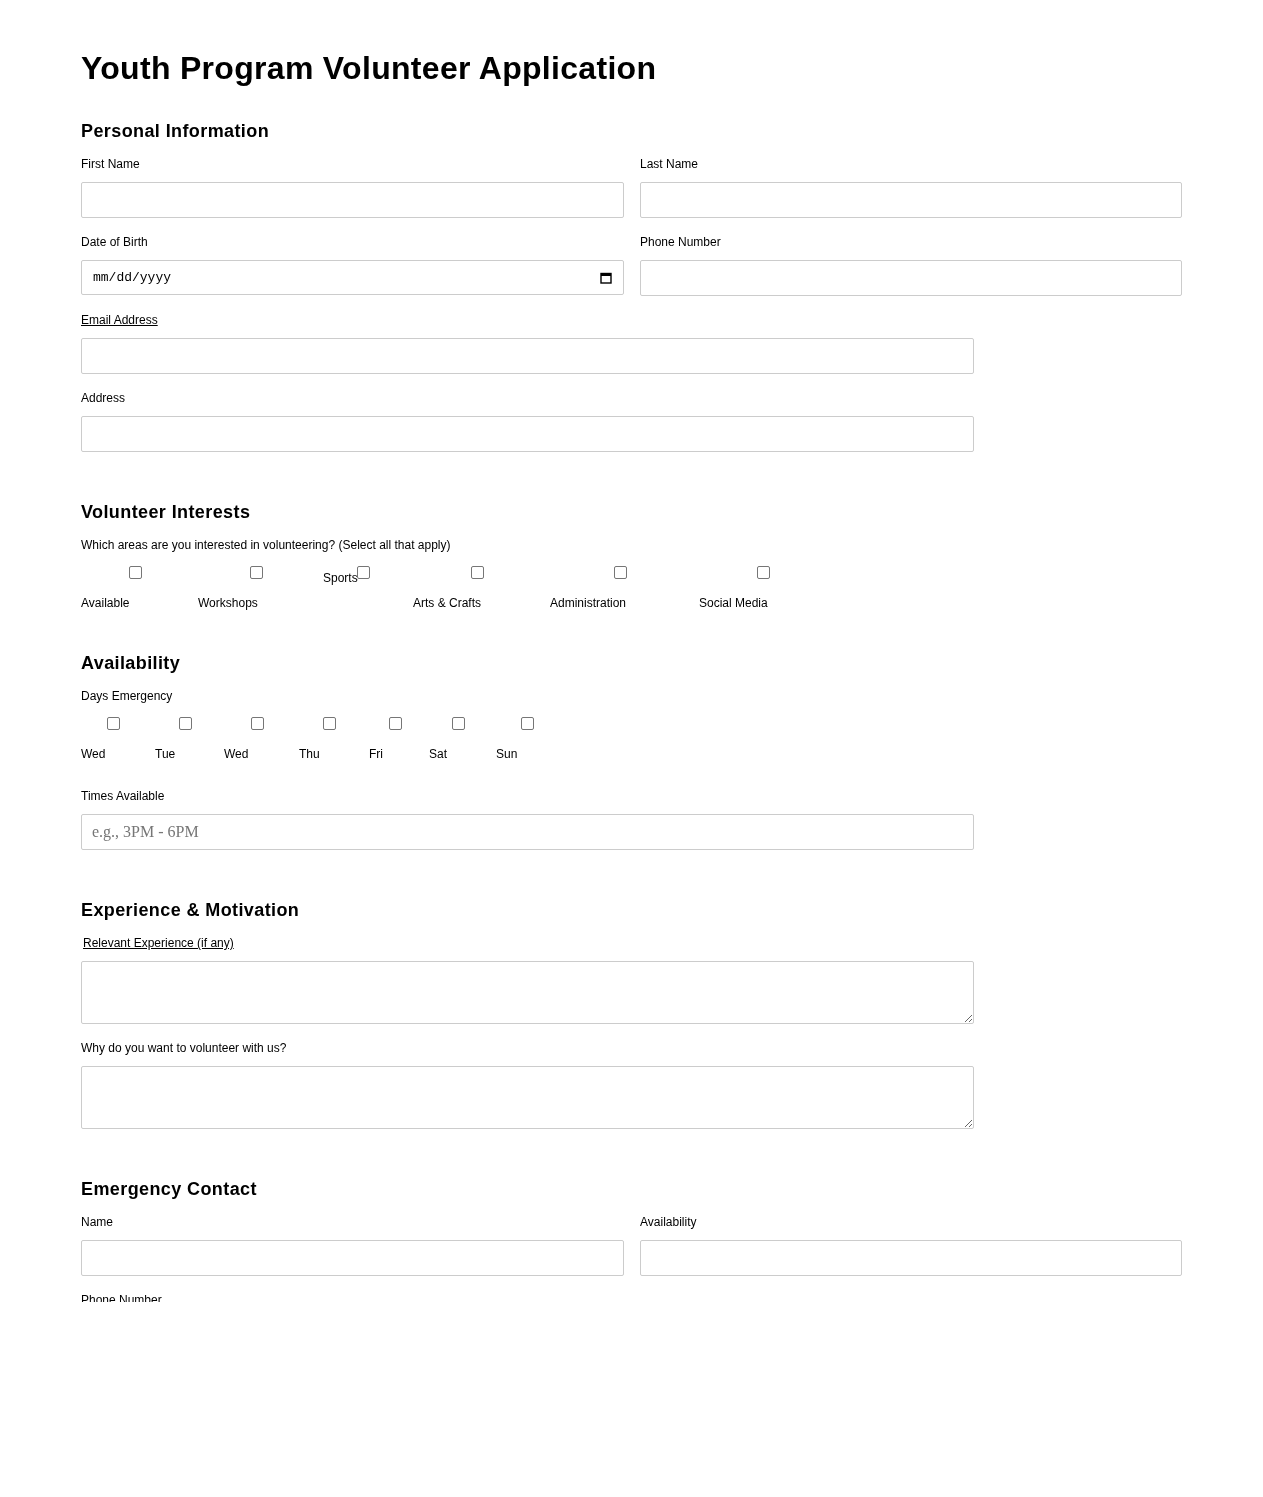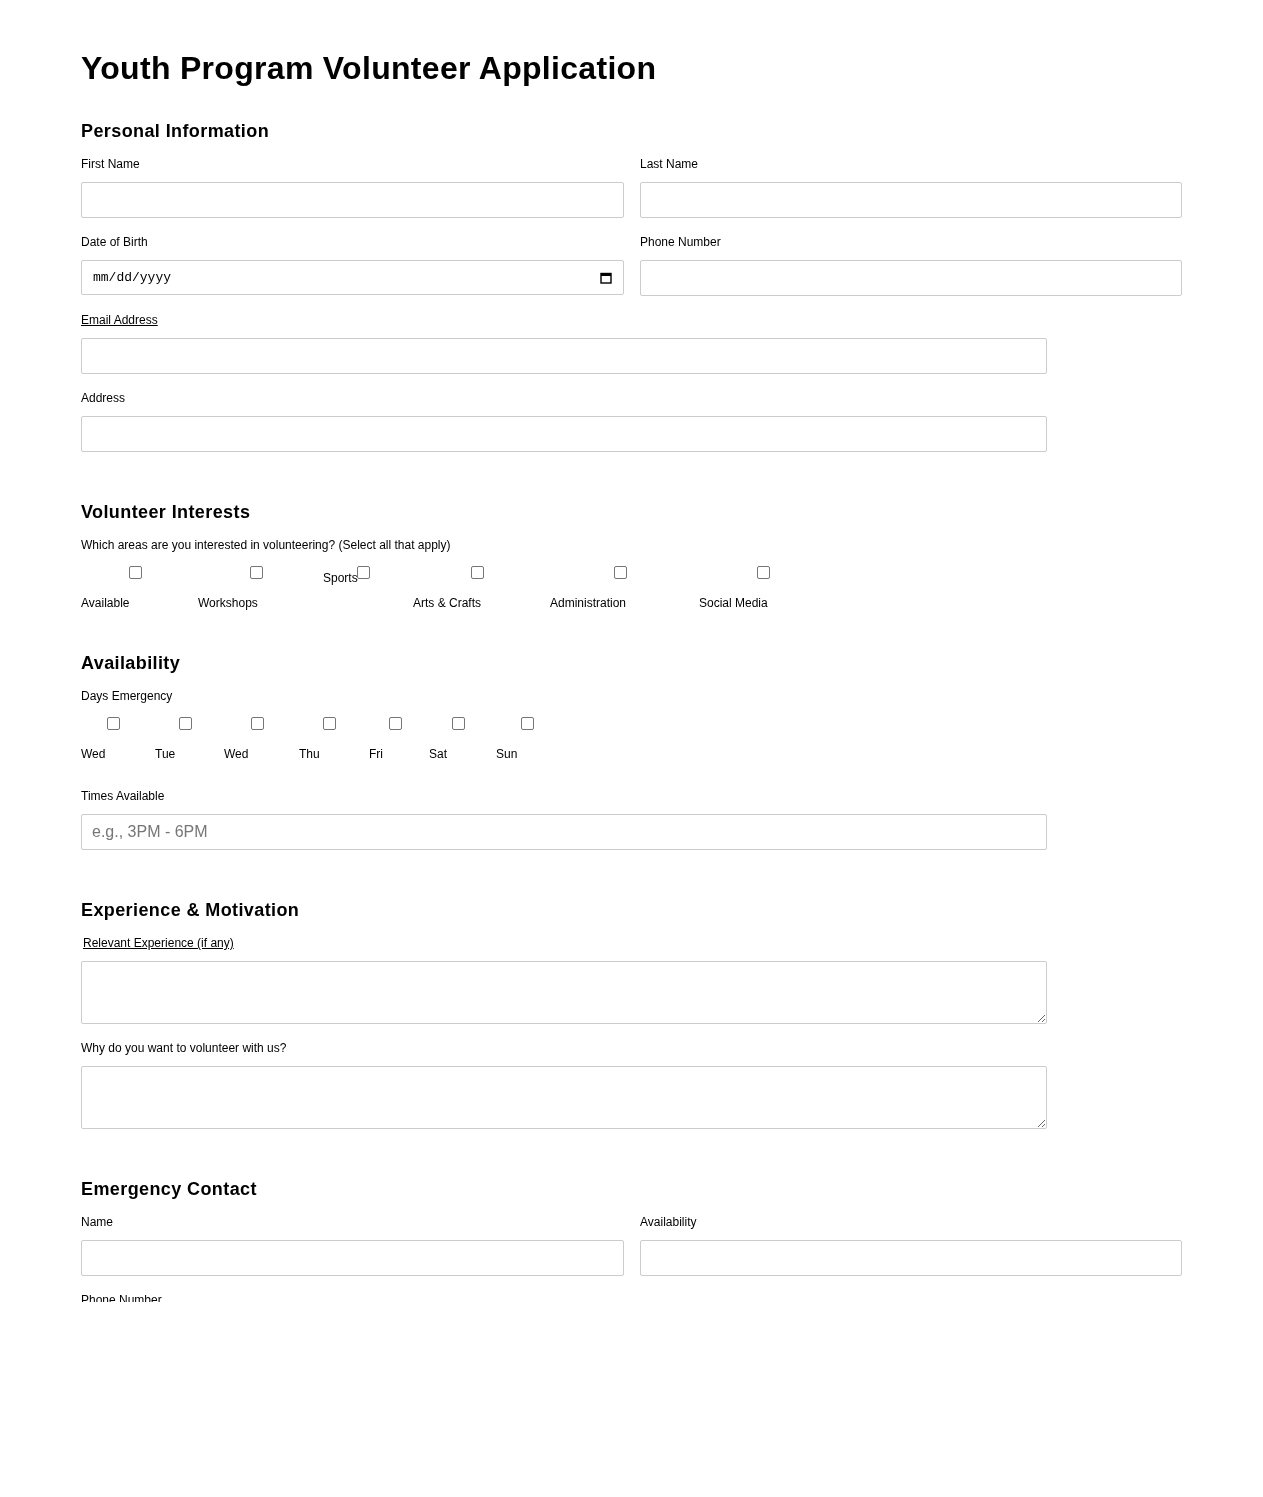--- a/index.html
+++ b/index.html
@@ -11,21 +11,21 @@
   .lbl { position: absolute; font-size: 12px; white-space: nowrap; }
   .inp { position: absolute; box-sizing: border-box; height: 36px; border: 1px solid #cccccc; border-radius: 2px; background: #fff; font-family: "Liberation Sans", sans-serif; font-size: 16px; padding: 0 10px; outline: none; }
   .inp::placeholder { color: #767676; }
   .date { font-family: "Liberation Mono", monospace; font-size: 13px; color: #000; display: flex; align-items: center; justify-content: space-between; padding: 0 11px; height: 35px; }
   .cal { width: 12px; height: 12px; display: inline-block; position: relative; }
   .cal svg { display: block; }
   textarea.inp { height: 63px; padding: 8px 10px; resize: vertical; }
   .cb { position: absolute; box-sizing: border-box; width: 13px; height: 13px; border: 1px solid #767676; border-radius: 2px; background: #fff; }
   .half-l { left: 0; width: 543px; }
   .half-r { left: 559px; width: 542px; }
-  .full { left: 0; width: 966px; }
+  .full { left: 0; width: 893px; font-family: Liberation Serif, serif; }
 </style>
 </head>
 <body>
 
 <div class="viewport">
 <div class="container">
 
   <h1>Youth Program Volunteer Application</h1>
 
   <h2 style="top:121px;">Personal Information</h2>

